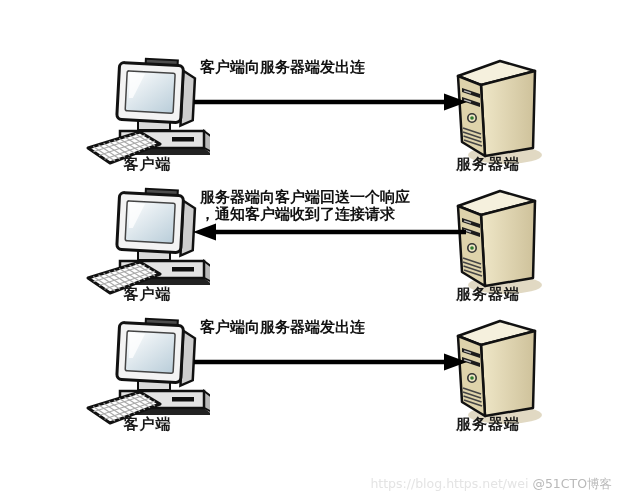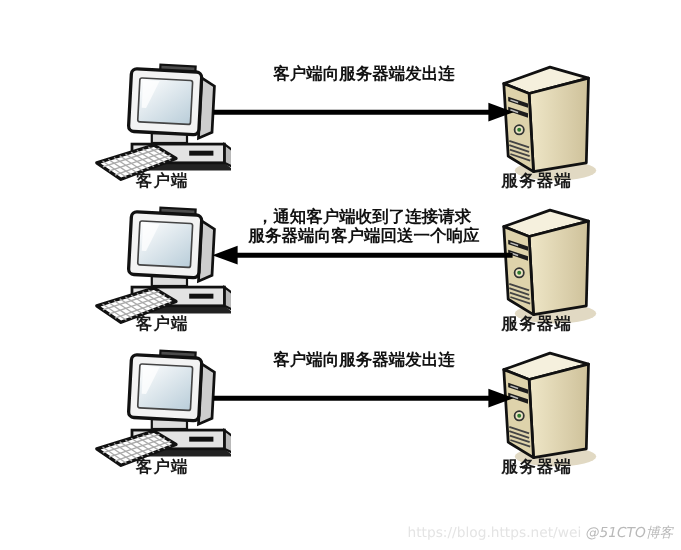--- a/index.html
+++ b/index.html
@@ -15,31 +15,31 @@
   .srv-svg { position:absolute; left:448px; top:2px; width:100px; height:110px; }
 
   .endpoint-label {
     position:absolute; top:100px; font-size:15px; font-weight:bold;
     color:#1a1a1a; text-align:center; letter-spacing:1px; white-space:nowrap;
   }
   .client-label { left:90px;  width:115px; }
   .server-label { left:438px; width:100px; }
 
   .msg {
-    position:absolute; left:200px; top:4px; width:262px; text-align:center;
+    position:absolute; left:200px; top:4px; width:262px; 
     font-size:15px; font-weight:bold; color:#111; line-height:17px; white-space:nowrap;
   }
   .arrow { position:absolute; left:192px; top:37px; width:276px; height:20px; }
   .arrow.flipped { transform:scaleX(-1); }
 
   .watermark {
     position:absolute; right:7px; bottom:7px; font-size:12.5px; white-space:nowrap;
   }
   .wm-url   { color:#e4e4e4; }
-  .wm-badge { color:#b9b9b9;font-style:italic; }
+  .wm-badge { color:#b9b9b9; }
 </style>
 </head>
 <body>
 
 <svg width="0" height="0" style="position:absolute" aria-hidden="true">
   <defs>
     <linearGradient id="scrGrad" x1="0" y1="0" x2="1" y2="1">
       <stop offset="0" stop-color="#ffffff"></stop>
       <stop offset="1" stop-color="#b9cdd9"></stop>
     </linearGradient>
@@ -129,22 +129,22 @@
   </div>
 
   <div class="row row2">
     <svg class="pc-svg" viewBox="0 0 124 110">
         <use href="#pc-icon"></use>
       </svg>
     <svg class="srv-svg" viewBox="0 0 100 108">
         <use href="#server-icon"></use>
       </svg>
     <div class="msg">
+      <div>服务器端向客户端回送一个响应</div>
       <div>，通知客户端收到了连接请求</div>
-      <div>服务器端向客户端回送一个响应</div>
     </div>
     <svg class="arrow flipped" viewBox="0 0 276 20" preserveAspectRatio="none">
       <line x1="2" y1="10" x2="254" y2="10" stroke="#000" stroke-width="4.5"></line>
       <polygon points="252,1.5 275,10 252,18.5" fill="#000"></polygon>
     </svg>
     <div class="endpoint-label client-label">客户端</div>
     <div class="endpoint-label server-label">服务器端</div>
   </div>
 
   <div class="row row3">

